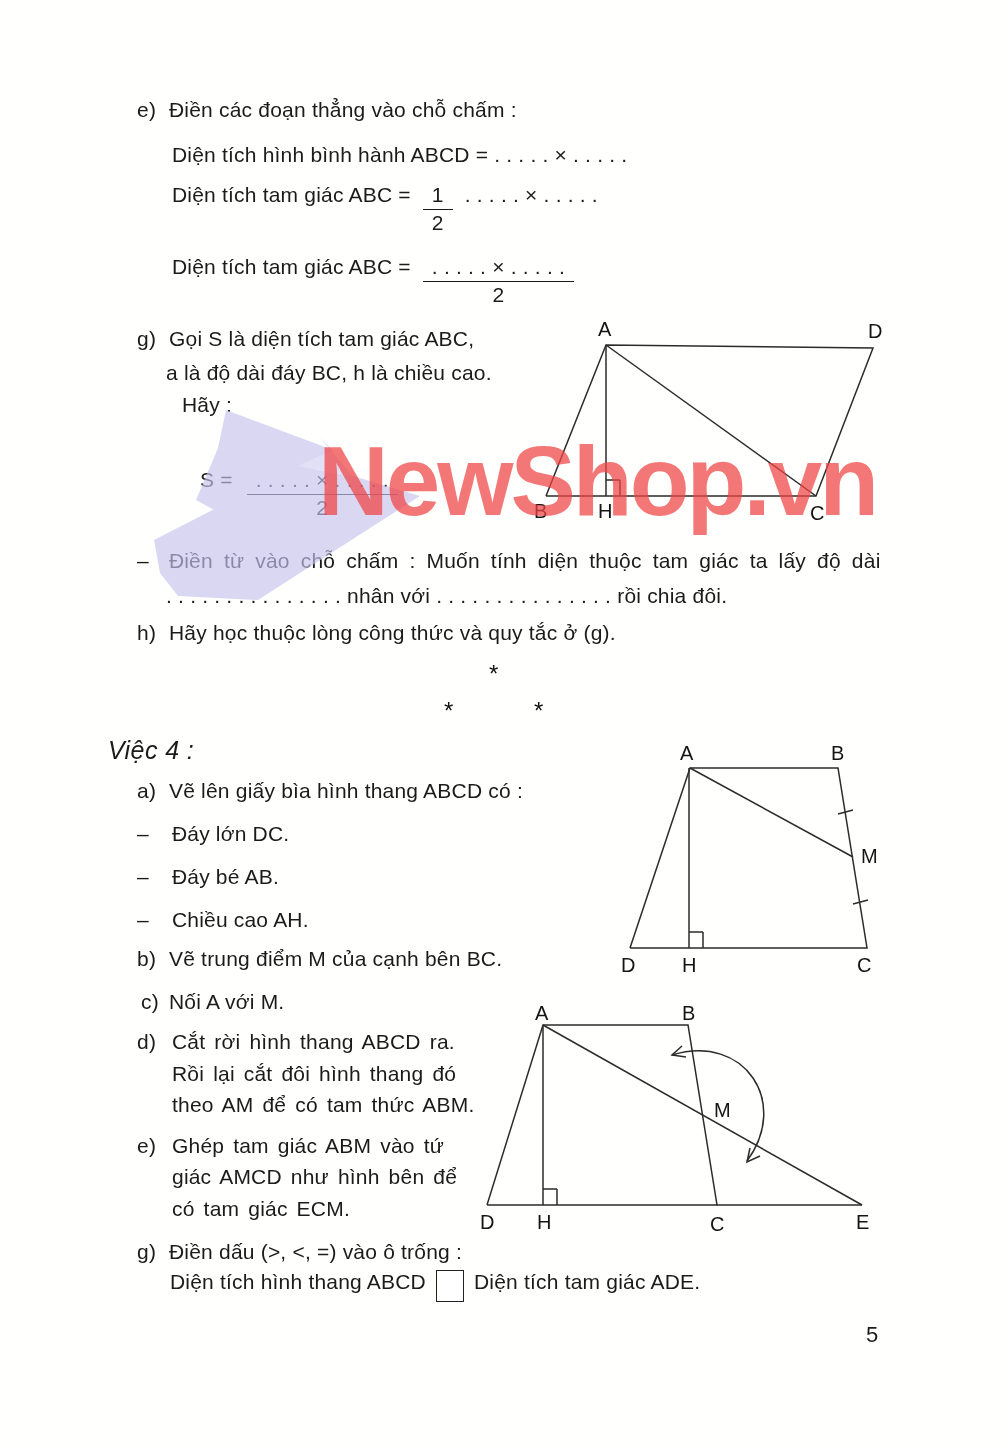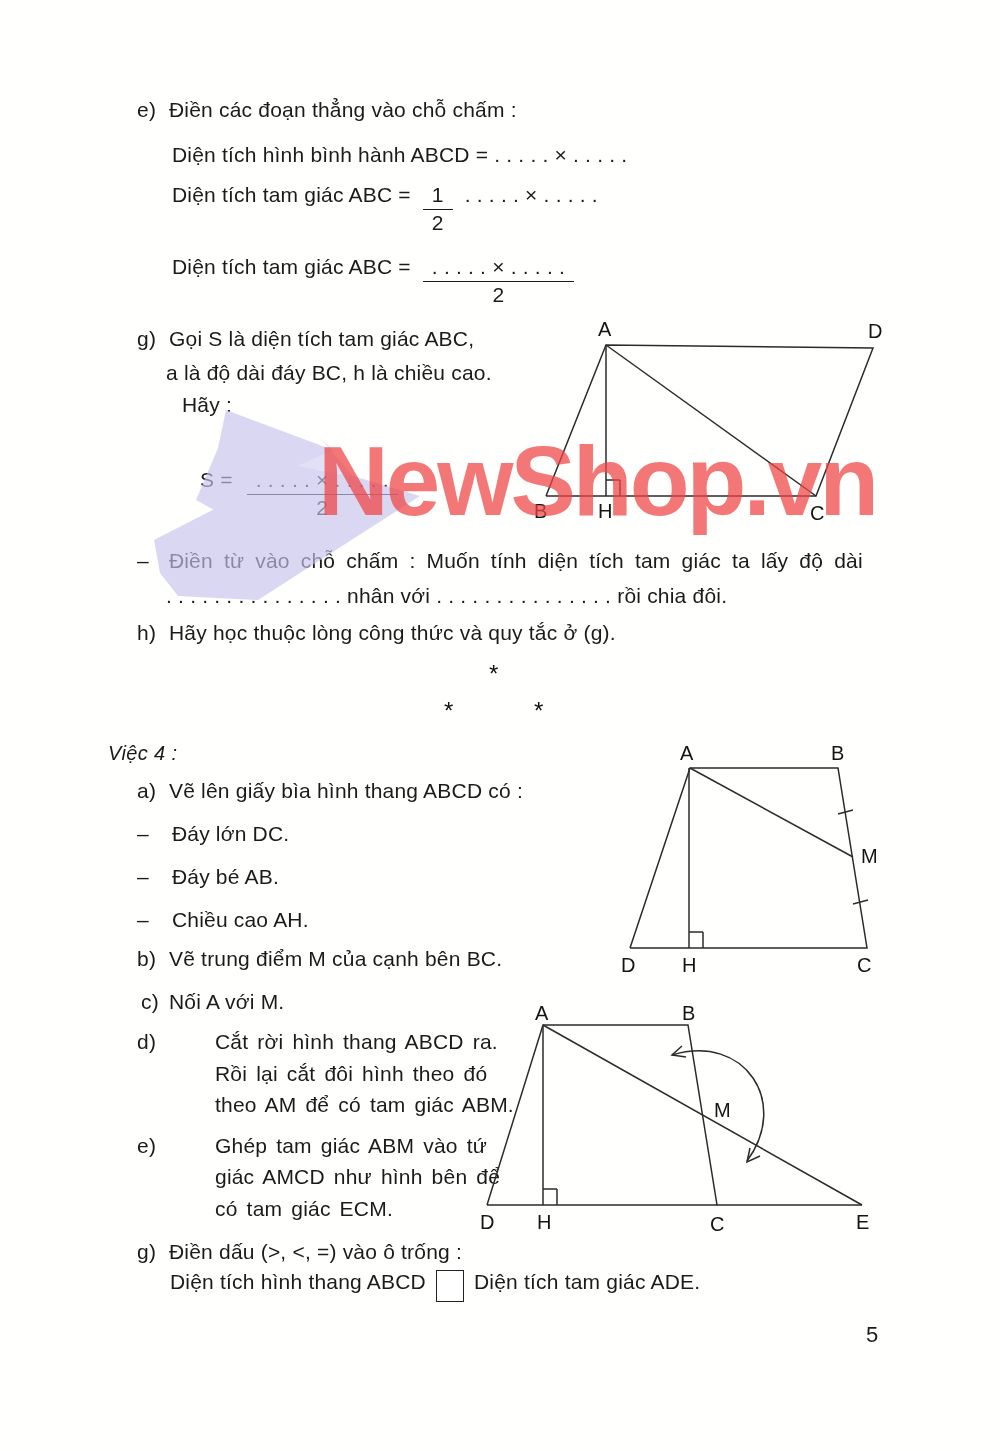--- a/index.html
+++ b/index.html
@@ -9,24 +9,24 @@
     font-family:"Liberation Sans","DejaVu Sans",sans-serif;
     color:#1b1b1b; font-size:21px; letter-spacing:0.2px;
   }
   .abs{position:absolute; white-space:nowrap;}
   .lbl{display:inline-block; min-width:26px;}
   .gap{margin-left:6px;}
   .row{position:absolute; display:flex; align-items:flex-start;}
   .frac{display:inline-flex; flex-direction:column; align-items:center; line-height:1.15;}
   .frac .num{padding:0 9px 2px 9px; border-bottom:1.7px solid #1b1b1b;}
   .frac .den{padding-top:1px;}
-  .just{white-space:normal; text-align:justify; text-align-last:left; word-spacing:3px;margin-left:43px;}
+  .just{white-space:normal; text-align:justify; text-align-last:left; word-spacing:3px;}
   .ws{word-spacing:5px;}
   .star{position:absolute; font-size:24px; color:#111;}
-  .viec{font-style:italic; font-size:20px; letter-spacing:0.4px;margin-top:6px;}
+  .viec{font-style:italic; font-size:25px; letter-spacing:0.4px;}
   .fig{position:absolute;}
   .fig svg{position:absolute; left:0; top:0;}
   .fig .vlabel{position:absolute; font-size:20px; color:#141414; letter-spacing:0;}
   .answer-box{display:inline-block; width:26px; height:30px; border:1.8px solid #222;
     margin:0 10px; vertical-align:middle; background:#fff;}
   .pagenum{position:absolute; font-size:22px;}
   
   .wm-text{
     position:absolute; left:318px; top:432px; z-index:3; pointer-events:none;
     font-size:98px; font-weight:bold; letter-spacing:-3px; line-height:1;
@@ -86,21 +86,21 @@
 
     <div class="row" style="left:200px; top:468px; height:64px; gap:14px;">
       <span>S =</span>
       <span class="frac">
         <span class="num">. . . . . × . . . . .</span>
         <span class="den">2</span>
       </span>
     </div>
 
     <div class="abs overlay" style="left:137px; top:549px;">
-      <span>–</span><span style="margin-left:20px;" class="ws">Điền từ vào chỗ chấm : Muốn tính diện tích tam giác ta lấy độ dài</span>
+      <span>–</span><span style="margin-left:20px;" class="ws">Điền từ vào chỗ chấm : Muốn tính diện thuộc tam giác ta lấy độ dài</span>
     </div>
     <div class="abs" style="left:166px; top:584px;">. . . . . . . . . . . . . . . nhân với . . . . . . . . . . . . . . . rồi chia đôi.</div>
 
     <div class="abs" style="left:137px; top:621px;">
       <span class="lbl">h)</span><span class="gap">Hãy học thuộc lòng công thức và quy tắc ở (g).</span>
     </div>
 
     <div class="star" style="left:489px; top:660px;">*</div>
     <div class="star" style="left:444px; top:697px;">*</div>
     <div class="star" style="left:534px; top:697px;">*</div>
@@ -124,22 +124,22 @@
     <div class="abs" style="left:137px; top:947px;">
       <span class="lbl">b)</span><span class="gap">Vẽ trung điểm M của cạnh bên BC.</span>
     </div>
 
     <div class="abs" style="left:137px; top:990px;text-align:center;">
       <span class="lbl">c)</span><span class="gap">Nối A với M.</span>
     </div>
 
     <div class="abs" style="left:137px; top:1030px;">d)</div>
     <div class="abs just" style="left:172px; top:1030px; width:350px;">Cắt rời hình thang ABCD ra.</div>
-    <div class="abs just" style="left:172px; top:1062px; width:350px;">Rồi lại cắt đôi hình theo đó</div>
-    <div class="abs just" style="left:172px; top:1093px; width:350px;">theo AM để có tam giác ABM.</div>
+    <div class="abs just" style="left:172px; top:1062px; width:350px;">Rồi lại cắt đôi hình thang đó</div>
+    <div class="abs just" style="left:172px; top:1093px; width:350px;">theo AM để có tam thức ABM.</div>
 
     <div class="abs" style="left:137px; top:1134px;">e)</div>
     <div class="abs just" style="left:172px; top:1134px; width:312px;">Ghép tam giác ABM vào tứ</div>
     <div class="abs just" style="left:172px; top:1165px; width:312px;">giác AMCD như hình bên để</div>
     <div class="abs" style="left:137px; top:1240px;">
       <span class="lbl">g)</span><span class="gap">Điền dấu (&gt;, &lt;, =) vào ô trống :</span>
     </div>
 
     <div class="abs just" style="left:172px; top:1197px; width:312px;">có tam giác ECM.</div>
 

